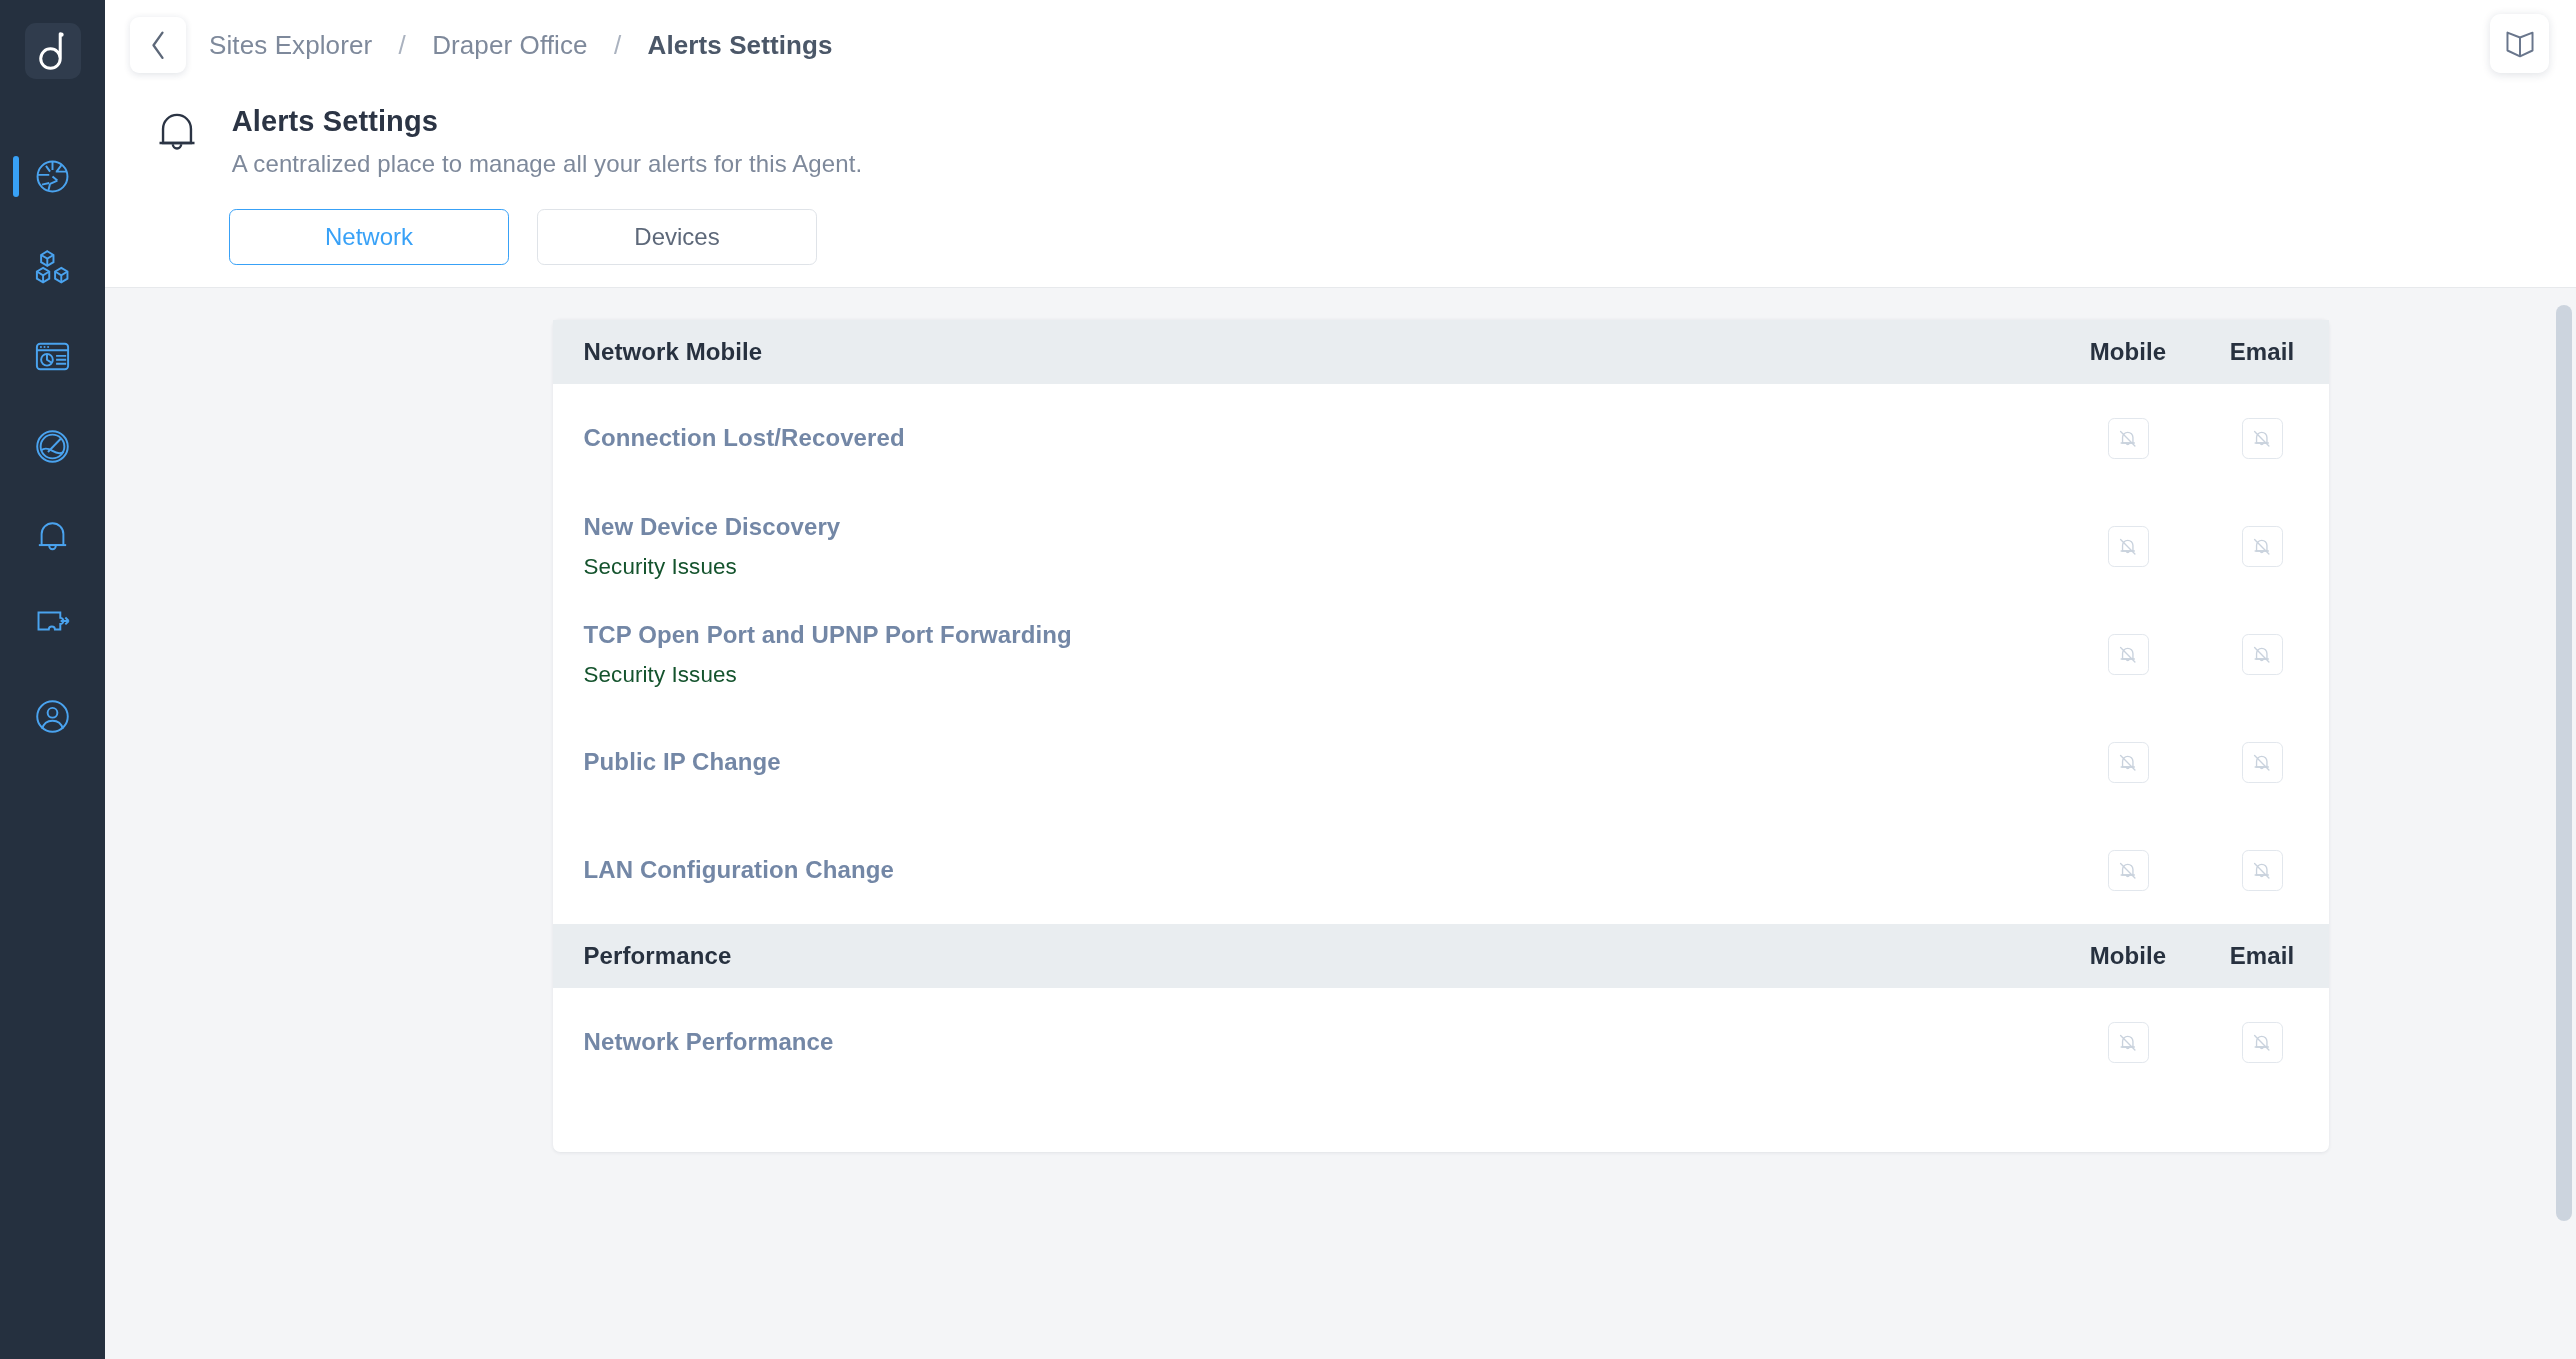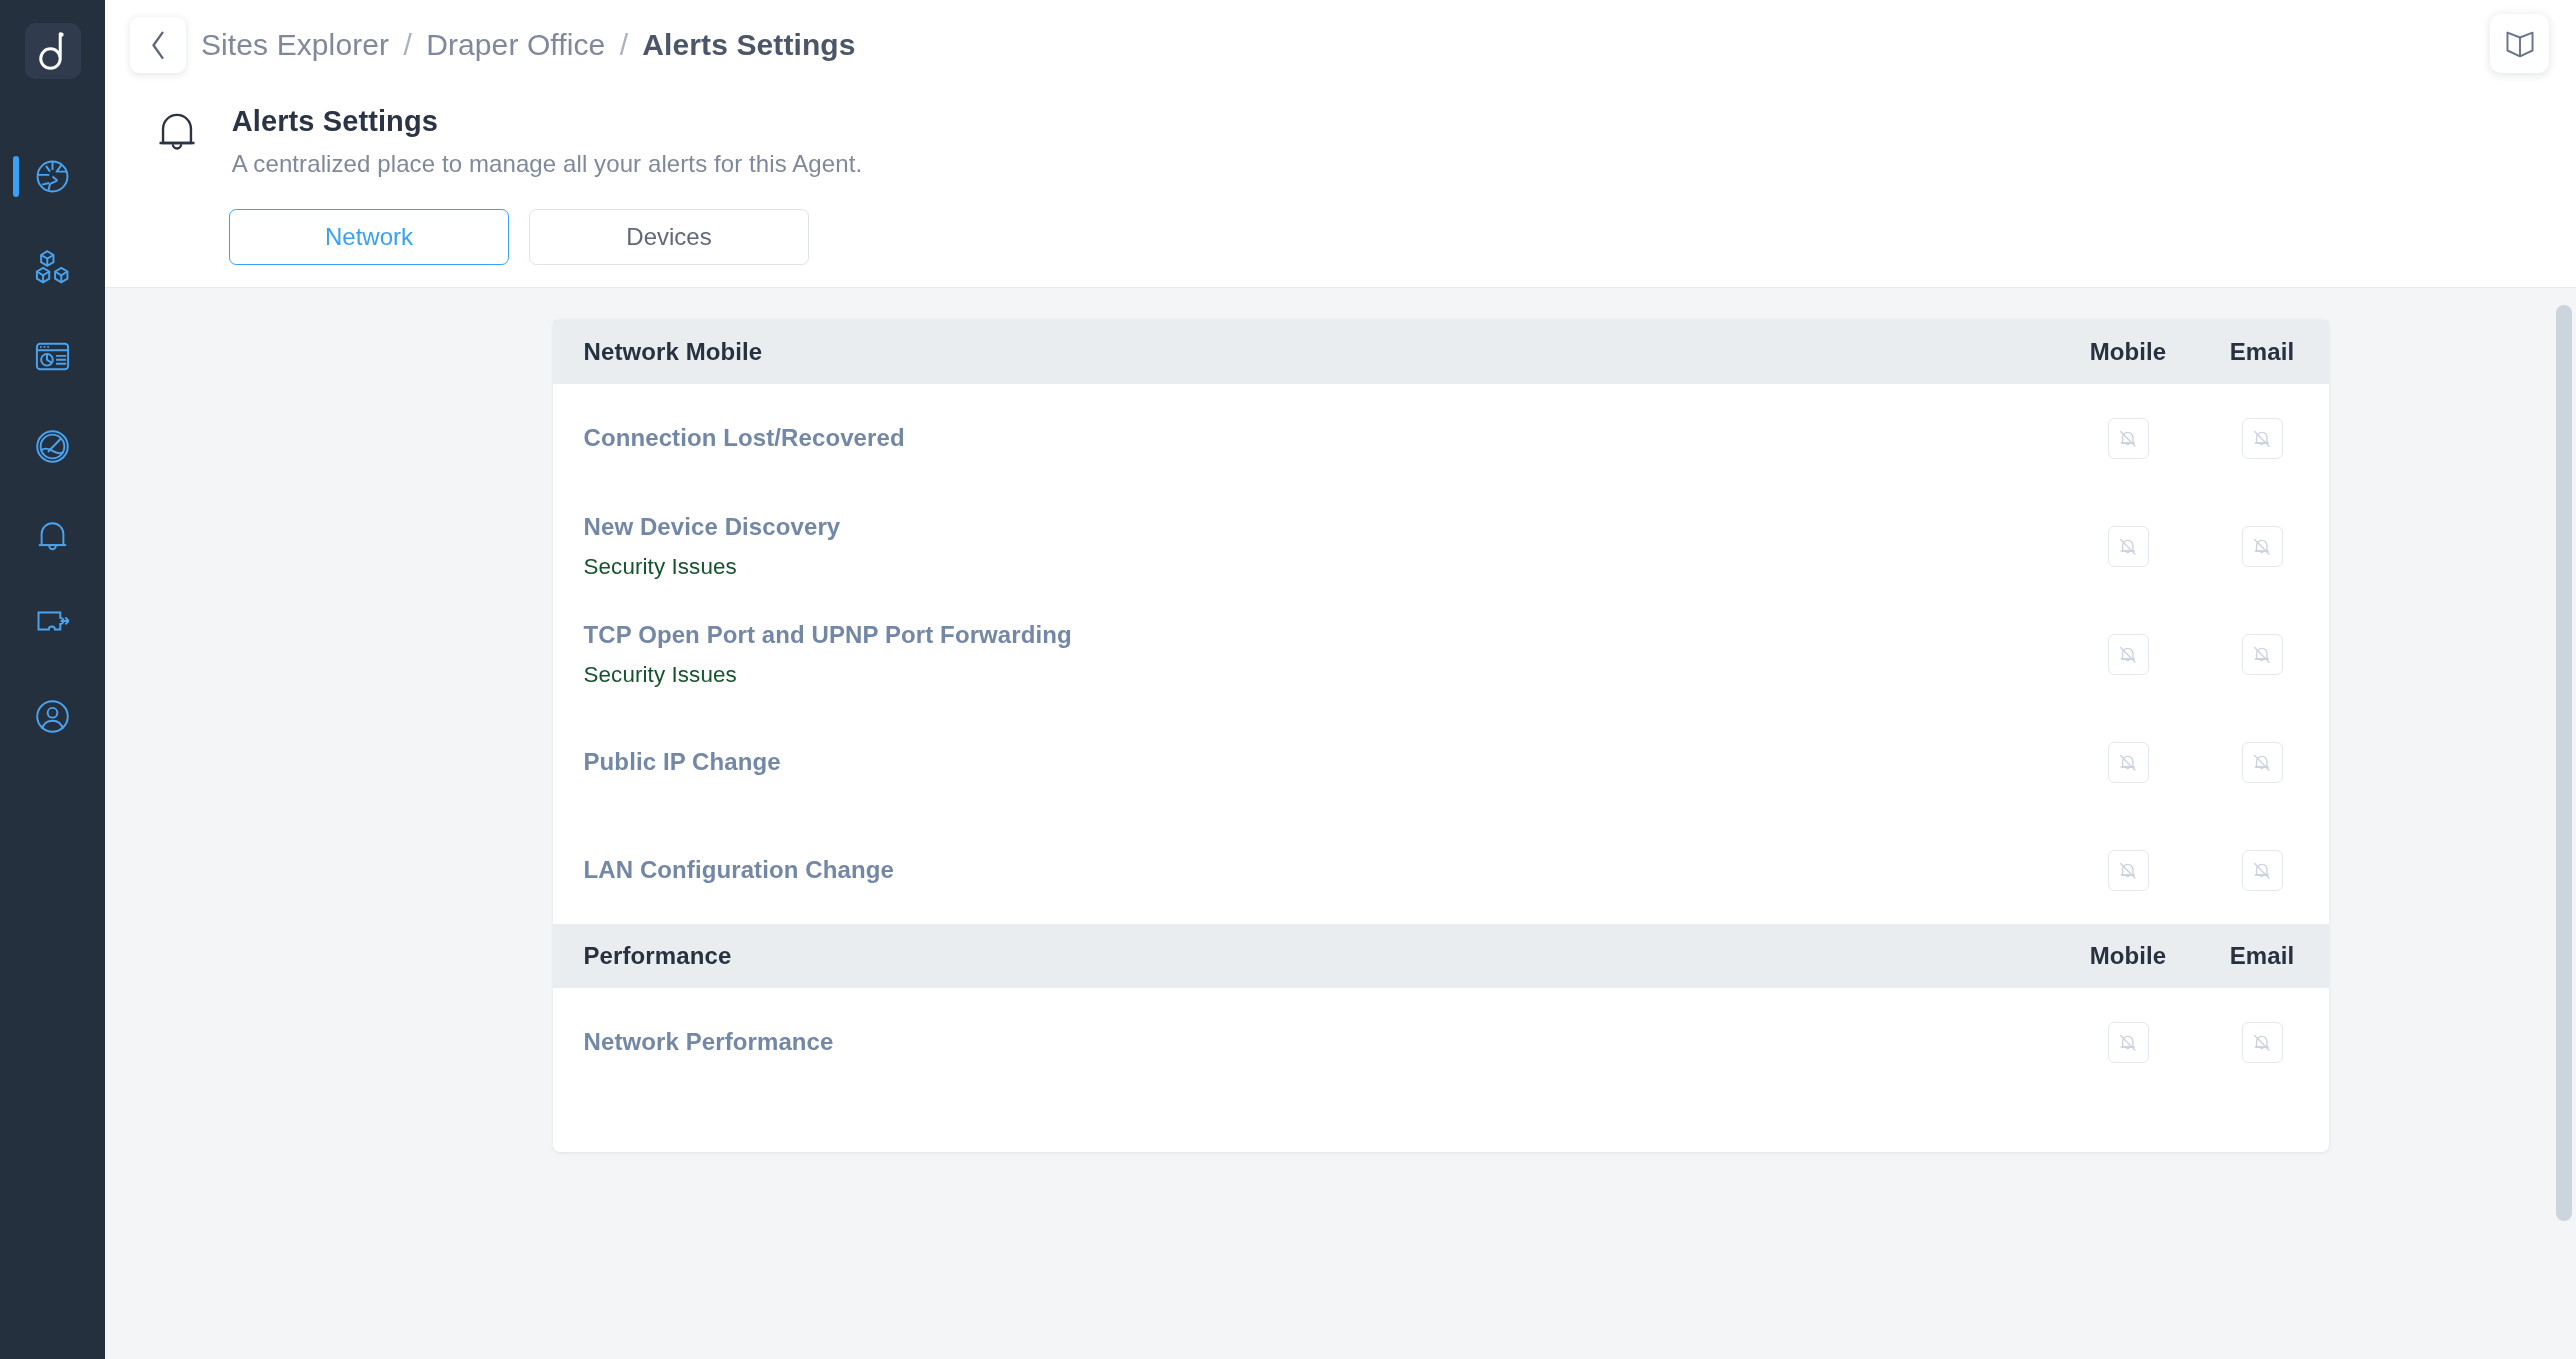--- a/index.html
+++ b/index.html
@@ -87,24 +87,25 @@
     background: #fff;
     border-radius: 9px;
     box-shadow: 0 1.8px 7.2px rgba(25,40,70,0.12);
     display: flex; align-items: center; justify-content: center;
     cursor: pointer;
     flex-shrink: 0;
   }
   .crumbs {
     display: flex;
     align-items: center;
-    margin-left: 15px;
-    font-size: 30px;
+    margin-left: 23px;
+    font-size: 26px;
     color: #7e899b;
     letter-spacing: 0.1px;
+    gap: 12px;
   }
   .crumbs .sep { margin: 0 14.3px; color: #aab2bf; }
   .crumbs .crumb { cursor: pointer; }
   .crumbs .crumb.current { color: #4b5768; font-weight: bold; cursor: default; }
 
   .book-btn {
     position: absolute;
     right: 27px;
     top: 14.3px;
     width: 59px; height: 59px;
@@ -138,21 +139,21 @@
   .page-sub {
     font-size: 24px;
     color: #7e899b;
     margin-top: 11.7px;
     letter-spacing: 0.1px;
   }
 
   
   .tabs {
     display: flex;
-    gap: 20px;
+    gap: 28px;
     padding: 30.5px 0 0 124px;
     flex-shrink: 0;
   }
   .tab {
     width: 280px;
     height: 56px;
     border-radius: 7.2px;
     display: flex;
     align-items: center;
     justify-content: center;

